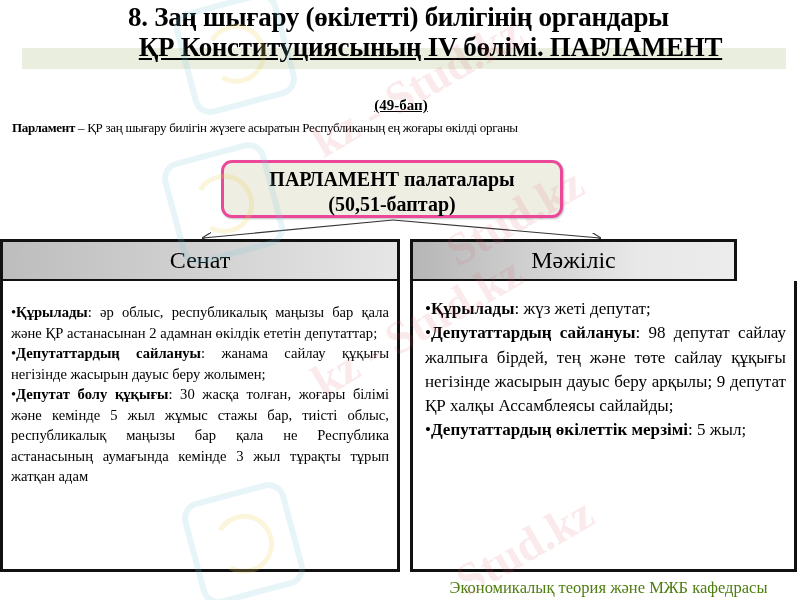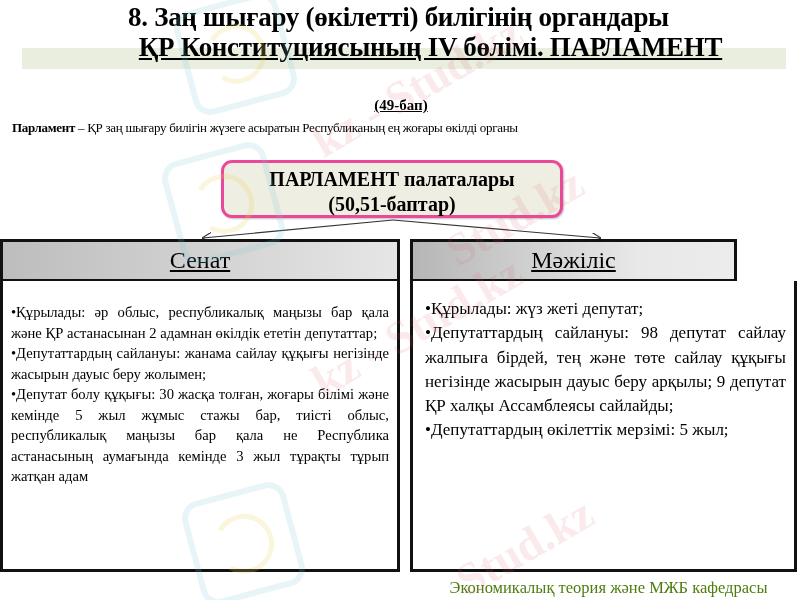--- a/index.html
+++ b/index.html
@@ -37,33 +37,33 @@
       position: absolute; left: 221px; top: 160px; width: 342px; height: 58px;
       border: 3px solid #ec4899; border-radius: 11px; background: #efeee2;
       box-sizing: border-box; text-align: center;
       font-size: 20px; font-weight: bold; line-height: 25px; padding-top: 4px;
       box-shadow: 1px 1px 2px rgba(0,0,0,0.25);
     }
     .arrows { position: absolute; left: 0; top: 0; width: 797px; height: 600px; pointer-events: none; }
     .chamber-header {
       position: absolute; top: 239px; height: 42px; box-sizing: border-box;
       border: 3px solid #111; border-bottom: 2px solid #111;
-      font-size: 24px; line-height: 37px; text-align: center; text-decoration: underline;
+      font-size: 24px; line-height: 37px; text-align: center;
     }
     .senate-header { left: 0; width: 400px; background: linear-gradient(to right, #bdbdbd, #e6e6e6); }
     .mazhilis-header { left: 410px; width: 327px; background: linear-gradient(to right, #b6b6b6, #e8e8e8 70%, #ececec); }
     .chamber-body {
       position: absolute; top: 281px; box-sizing: border-box; background: #fff;
       border: 3px solid #111; border-top: none;
       font-size: 14.6px; line-height: 20.5px; text-align: justify;
     }
     .senate-body { left: 0; width: 400px; height: 291px; padding: 21px 8px 0 8px; }
     .mazhilis-body { left: 410px; width: 387px; height: 291px; padding: 16px 8px 0 12px; font-size: 17px; line-height: 24.3px; }
     .item { margin: 0; }
-    .item b { font-weight: normal; }
+    .item b { font-weight: bold; }
     .footer {
       position: absolute; left: 420px; top: 578px; width: 377px; text-align: center;
       color: #4d7c0f; font-size: 16.5px; line-height: 20px;
     }
     .watermark {
       position: absolute; color: rgba(220, 90, 110, 0.13); font-size: 46px; font-weight: bold;
       transform: rotate(-30deg); white-space: nowrap; pointer-events: none;
       font-family: "Liberation Serif", serif;
     }
     .wm-logo {

